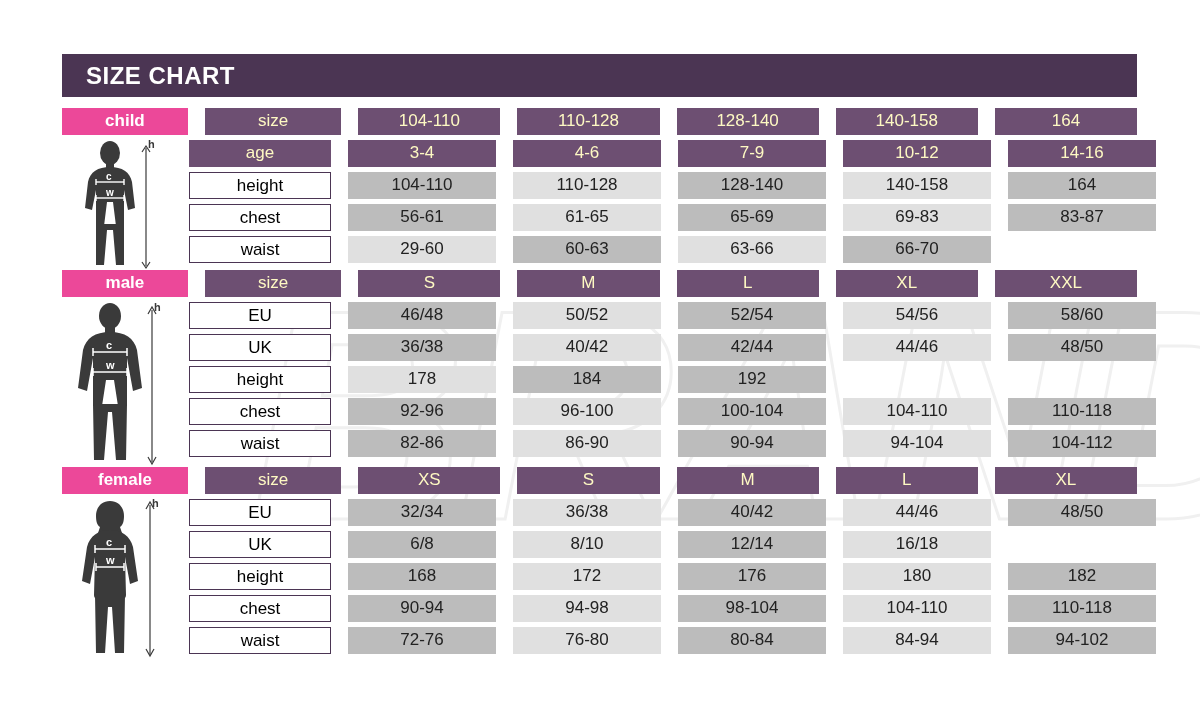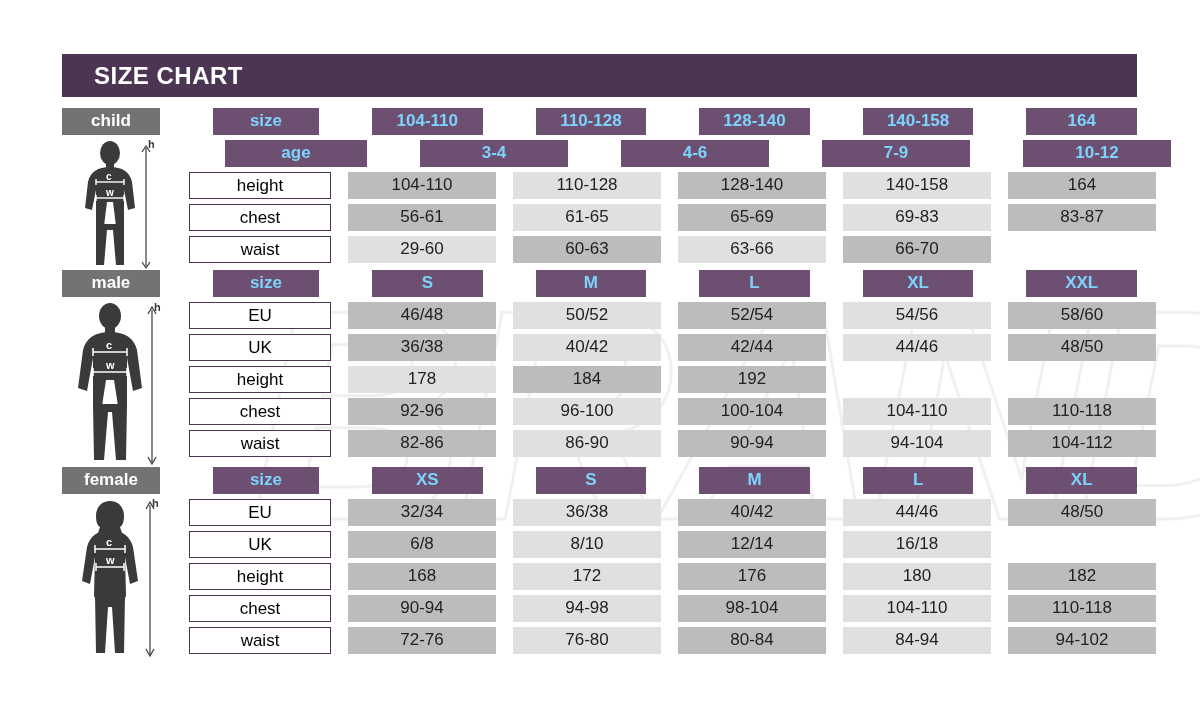--- a/index.html
+++ b/index.html
@@ -49,21 +49,21 @@
     height: 43px;
     background: #4b3553;
     z-index: 2;
   }
   .title-bar .title {
     color: #ffffff;
     font-size: 24px;
     font-weight: bold;
     letter-spacing: 0.5px;
     line-height: 43px;
-    padding-left: 32px;
+    padding-left: 24px;
     font-family: "Liberation Sans", sans-serif;
   }
   .grid {
     position: absolute;
     left: 62px;
     top: 108px;
     width: 1075px;
     z-index: 2;
   }
 
@@ -93,26 +93,25 @@
     margin-right: 17px;
   }
   .c-val {
     width: 148px;
     margin-right: 17px;
   }
   .c-val.last { margin-right: 0; }
 
   .hdr {
     background: #6d4f72;
-    color: #7dd3fc;
-    font-weight: bold;
-    margin-left: 36px;
+    color: #fef9c3;
+    font-weight: normal;
   }
   .hdr-cat {
-    background: #737373;
+    background: #ec4899;
     color: #ffffff;
     font-weight: bold;
   }
   .lbl {
     background: #ffffff;
     color: #000000;
     border: 1px solid #4b3553;
   }
   .val-dark {
     background: #bcbcbc;

